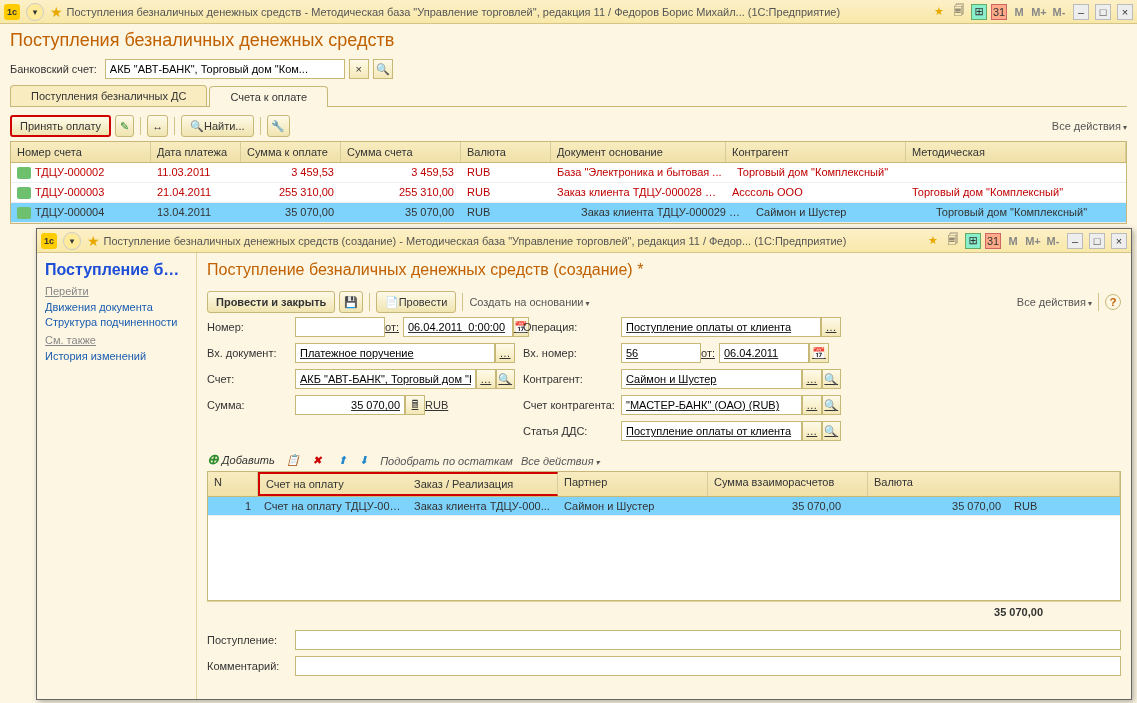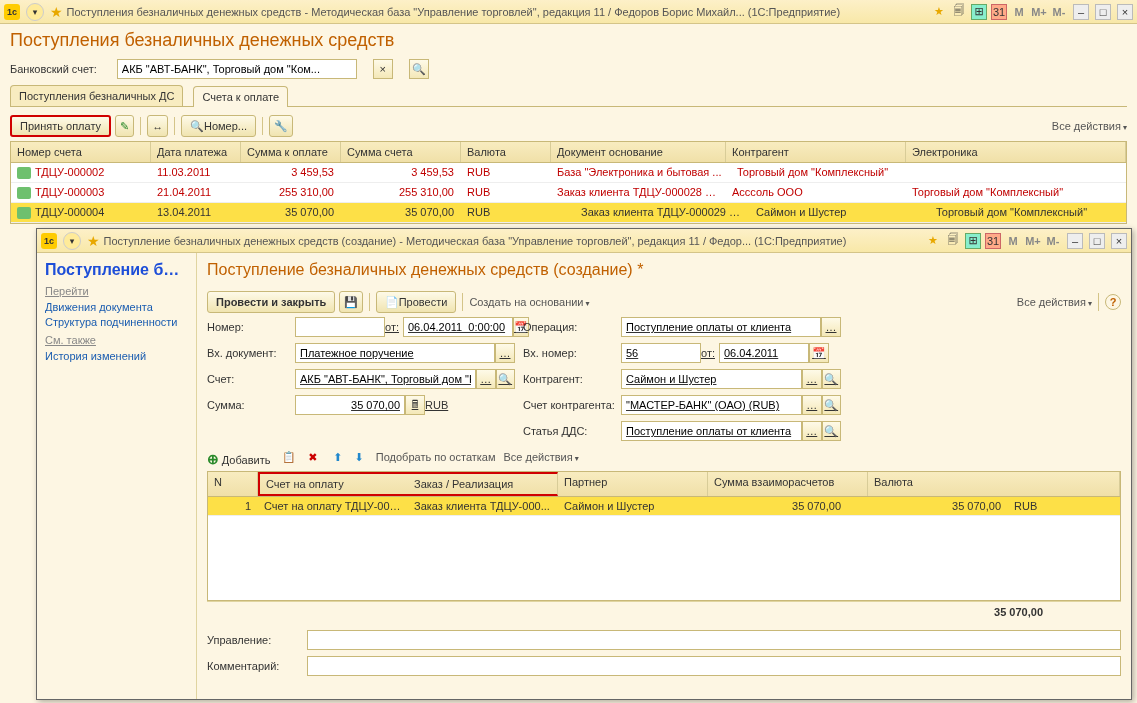--- a/index.html
+++ b/index.html
@@ -8,54 +8,54 @@
 .titlebar .icon-1c { width: 16px; height: 16px; background: #ffcc00; border-radius: 3px; margin-right: 4px; display: flex; align-items: center; justify-content: center; font-size: 9px; font-weight: bold; color: #333; }
 .titlebar .nav-btn { width: 18px; height: 18px; border: 1px solid #ccc; border-radius: 9px; margin: 0 2px; background: #ffeb99; display: flex; align-items: center; justify-content: center; font-size: 9px; cursor: pointer; }
 .titlebar .star { color: #e8a800; margin: 0 4px; font-size: 14px; cursor: pointer; }
 .titlebar .title-text { flex: 1; color: #555; font-size: 11px; overflow: hidden; text-overflow: ellipsis; white-space: nowrap; }
 .titlebar .right-icons { display: flex; gap: 4px; align-items: center; }
 .titlebar .right-icons span { width: 16px; height: 16px; display: inline-flex; align-items: center; justify-content: center; font-size: 11px; cursor: pointer; }
 .titlebar .m-btn { color: #888; font-weight: bold; padding: 0 2px; }
 .titlebar .win-btn { width: 20px; height: 16px; border: 1px solid #bbb; background: #eee; margin-left: 2px; text-align: center; line-height: 14px; cursor: pointer; font-size: 11px; }
 .content-area { padding: 6px 10px; }
 .page-title { color: #c06000; font-size: 18px; margin-bottom: 8px; }
-.field-row { display: flex; align-items: center; margin-bottom: 6px; gap: 16px; }
+.field-row { display: flex; align-items: center; margin-bottom: 6px; gap: 4px; }
 .field-label { color: #333; margin-right: 4px; }
 .text-input { border: 1px solid #c8b878; background: #fff; height: 20px; padding: 0 4px; font-size: 11px; }
 .btn-small { width: 20px; height: 20px; border: 1px solid #c8b878; background: linear-gradient(#fefae8, #f4e8b8); display: inline-flex; align-items: center; justify-content: center; cursor: pointer; font-size: 11px; }
 .tabs { display: flex; border-bottom: 1px solid #c8b878; margin-bottom: 4px; }
-.tab { padding: 4px 8px; border: 1px solid #c8b878; border-bottom: none; background: #f8ecc0; margin-right: 10px; cursor: pointer; border-radius: 4px 4px 0 0; }
+.tab { padding: 4px 20px; border: 1px solid #c8b878; border-bottom: none; background: #f8ecc0; margin-right: 2px; cursor: pointer; border-radius: 4px 4px 0 0; }
 .tab.active { background: #fdf6e3; position: relative; top: 1px; }
 .toolbar { display: flex; align-items: center; gap: 4px; padding: 4px 0; }
 .toolbar .btn { height: 22px; padding: 0 8px; border: 1px solid #c8b878; background: linear-gradient(#fefae8, #f0e4b0); display: inline-flex; align-items: center; cursor: pointer; border-radius: 3px; }
 .toolbar .btn.highlight { border: 2px solid #d00000; }
 .toolbar .sep { width: 1px; height: 18px; background: #d4c488; margin: 0 2px; }
 .toolbar .spacer { flex: 1; }
 .link-btn { color: #555; cursor: pointer; }
 .link-btn .arrow { font-size: 8px; margin-left: 2px; }
 .grid { border: 1px solid #c8b878; background: #fff; }
 .grid-header { display: flex; background: linear-gradient(#f8ecc0, #f0e0a8); border-bottom: 1px solid #c8b878; }
 .grid-header .col { padding: 4px 6px; border-right: 1px solid #d8cc98; font-weight: normal; color: #333; }
 .grid-row { display: flex; border-bottom: 1px solid #eee; }
 .grid-row .cell { padding: 3px 6px; border-right: 1px solid transparent; overflow: hidden; text-overflow: ellipsis; white-space: nowrap; }
 .grid-row.red { color: #c00000; }
-.grid-row.selected { background: #fde047; }
+.grid-row.selected { background: #7dd3fc; }
 .row-icon { display: inline-block; width: 14px; height: 12px; background: #6ec06e; border-radius: 2px; margin-right: 4px; vertical-align: middle; }
 .second-window { position: absolute; top: 228px; left: 36px; width: 1096px; height: 472px; border: 1px solid #666; background: #fdf6e3; box-shadow: 2px 2px 6px rgba(0,0,0,0.3); display: flex; flex-direction: column; }
 .second-window .body { flex: 1; display: flex; overflow: hidden; }
 .side-nav { width: 160px; padding: 8px; border-right: 1px solid #e0d4a0; }
 .side-nav .nav-title { color: #1d4ed8; font-size: 16px; font-weight: bold; margin-bottom: 6px; overflow: hidden; text-overflow: ellipsis; white-space: nowrap; }
 .side-nav .nav-section { color: #888; text-decoration: underline; margin: 6px 0 4px; }
 .side-nav .nav-link { color: #1a5cb0; margin: 3px 0; cursor: pointer; }
 .main-panel { flex: 1; padding: 8px 10px; overflow-y: auto; }
 .main-panel .page-title { font-size: 16px; }
 .form-grid { display: grid; grid-template-columns: 80px 220px 90px 220px; gap: 6px 8px; align-items: center; margin-bottom: 6px; }
 .form-grid .field-label { white-space: nowrap; }
 .form-grid .input-wrap { display: flex; gap: 0; align-items: center; text-decoration: underline; }
-.sub-toolbar { display: flex; align-items: flex-start; gap: 4px; padding: 4px 0; }
+.sub-toolbar { display: flex; align-items: flex-end; gap: 4px; padding: 4px 0; font-style: italic; }
 .sub-toolbar .add-btn { color: #2a8a2a; font-size: 14px; font-weight: bold; }
 .sub-grid { border: 1px solid #c8b878; background: #fff; height: 130px; overflow-y: auto; }
 .highlight-box { border: 2px solid #d00000; }
 .footer-row { display: flex; justify-content: flex-end; padding: 4px 8px; border-top: 1px solid #e0d4a0; font-weight: bold; }
 .num-r { text-align: right; }
 .help-icon { width: 16px; height: 16px; border: 1px solid #c8b878; border-radius: 8px; display: inline-flex; align-items: center; justify-content: center; color: #c06000; font-weight: bold; }
 .yellow-btn { background: linear-gradient(#ffe070, #f8c838); border: 1px solid #c0a030; }
 </style>
 </head>
 <body>
@@ -90,36 +90,36 @@
   <div class="tabs">
     <div class="tab">Поступления безналичных ДС</div>
     <div class="tab active">Счета к оплате</div>
   </div>
   <div class="toolbar">
     <span class="btn highlight">Принять оплату</span>
     <span class="btn" style="padding:0 4px;color:#2a8a2a">✎</span>
     <span class="sep"></span>
     <span class="btn" style="padding:0 4px">↔</span>
     <span class="sep"></span>
-    <span class="btn">🔍 <span>Номер...</span></span>
+    <span class="btn">🔍 <span>Найти...</span></span>
     <span class="sep"></span>
     <span class="btn" style="padding:0 4px">🔧</span>
     <span class="spacer"></span>
     <span class="link-btn"><span>Все действия</span><span class="arrow">▾</span></span>
   </div>
   <div class="grid">
     <div class="grid-header">
       <div class="col" style="width:140px">Номер счета</div>
       <div class="col" style="width:90px">Дата платежа</div>
       <div class="col" style="width:100px">Сумма к оплате</div>
       <div class="col" style="width:120px">Сумма счета</div>
       <div class="col" style="width:90px">Валюта</div>
       <div class="col" style="width:175px">Документ основание</div>
       <div class="col" style="width:180px">Контрагент</div>
-      <div class="col" style="flex:1">Электроника</div>
+      <div class="col" style="flex:1">Методическая</div>
     </div>
     <div id="grid-body">
         <div class="grid-row red">
           <div class="cell" style="width: 140px;"><span class="row-icon"></span>ТДЦУ-000002</div>
           <div class="cell" style="width: 90px;">11.03.2011</div>
           <div class="cell num-r" style="width: 100px;">3 459,53</div>
           <div class="cell num-r" style="width: 120px;">3 459,53</div>
           <div class="cell" style="width: 90px;">RUB</div>
           <div class="cell" style="width: 180px;">База "Электроника и бытовая ...</div>
           <div class="cell" style="flex: 1 1 0%;">Торговый дом "Комплексный"</div>
@@ -286,21 +286,21 @@
           <div class="cell num-r" style="width:160px">35 070,00</div>
           <div class="cell" style="flex:1">RUB</div>
         </div>
       </div>
       <div class="footer-row">
         <span style="width:160px" class="num-r">35 070,00</span>
         <span style="width:70px"></span>
       </div>
 
       <div class="field-row" style="margin-top:8px">
-        <span class="field-label" style="width:80px">Управление:</span>
+        <span class="field-label" style="width:80px">Поступление:</span>
         <input class="text-input" style="flex: 1 1 0%;" value="">
       </div>
       <div class="field-row">
         <span class="field-label" style="width:80px">Комментарий:</span>
         <input class="text-input" style="flex: 1 1 0%;" value="">
       </div>
     </div>
   </div>
 </div>
 

